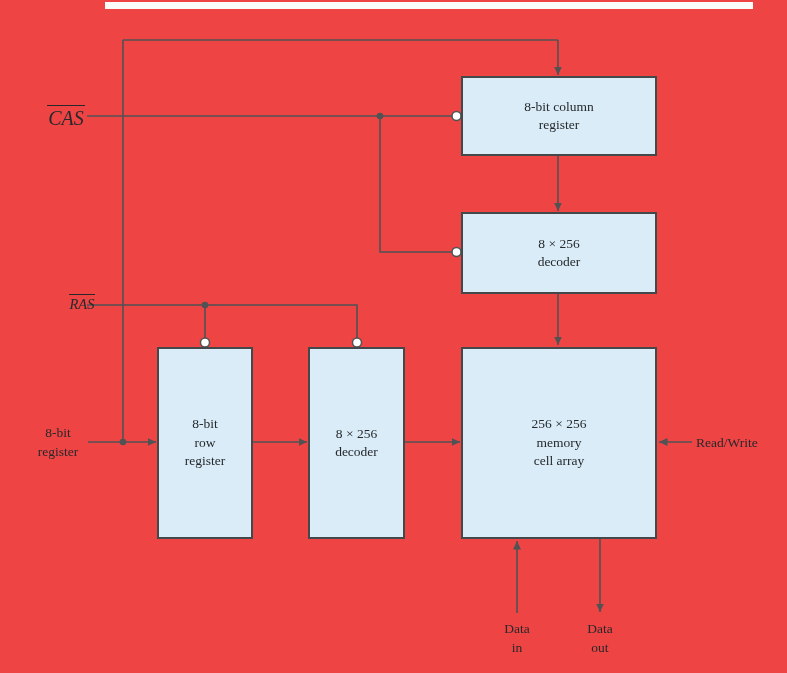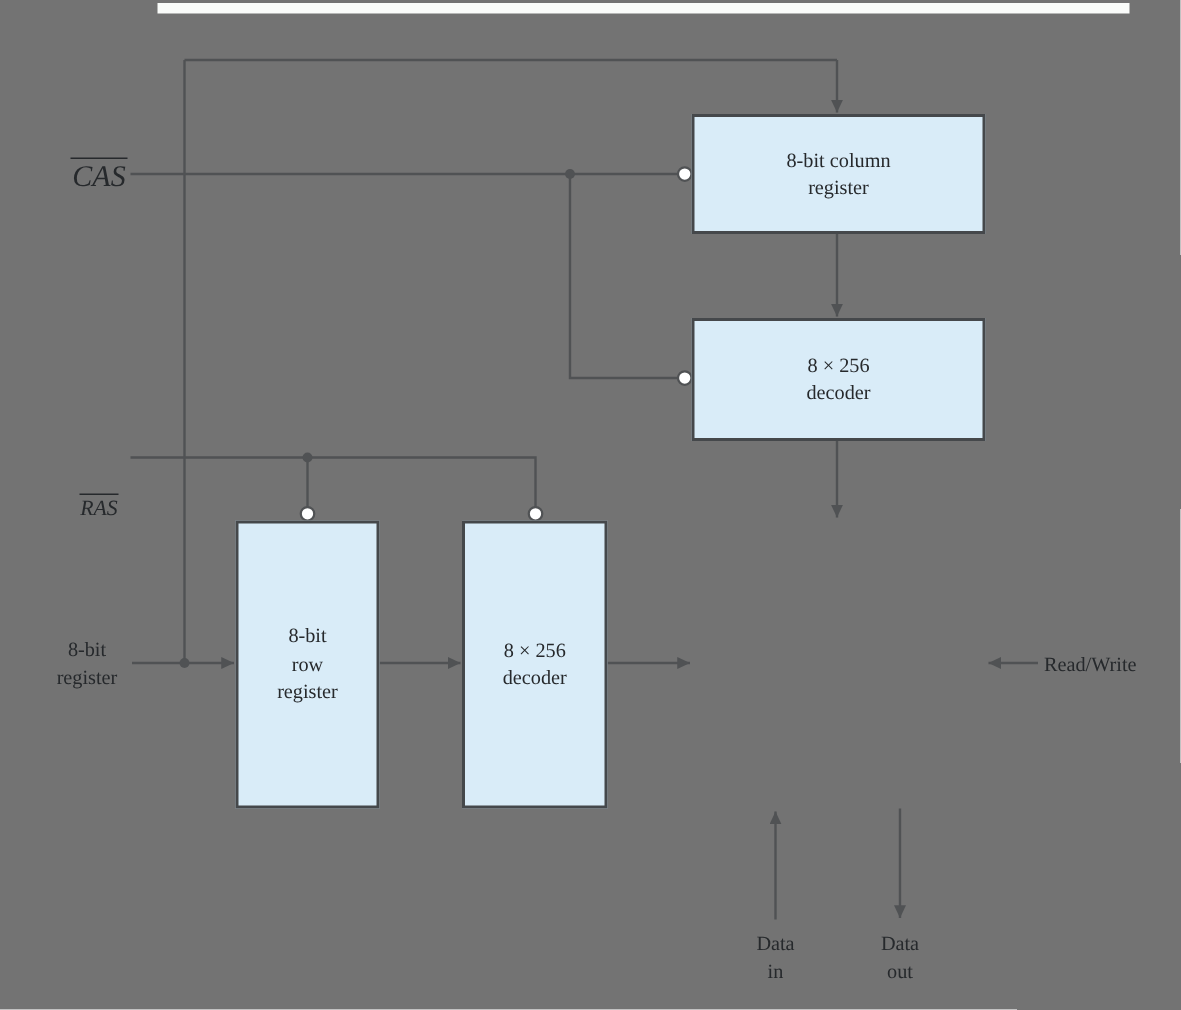--- a/index.html
+++ b/index.html
@@ -1,17 +1,17 @@
 <!DOCTYPE html>
 <html style="--box-fill: #d9ecf8; --box-border: #45484b; --line: #505254; --text: #26292c;"><head>
 <meta charset="utf-8">
 <style>
   html,body { margin:0; padding:0; background:#ffffff; }
   .canvas {
-    position:relative; width:787px; height:673px; background:#737373;
+    position:relative; width:787px; height:673px; background:#ef4444;
     font-family:"Liberation Serif","DejaVu Serif",serif;
     color:var(--text,#26292c); overflow:hidden;
   }
   .scan-strip { position:absolute; left:105px; top:2px; width:648px; height:7px; background:#fafcfa; }
   .wires { position:absolute; left:0; top:0; width:787px; height:673px; }
   .wire { stroke:var(--line,#505254); stroke-width:1.6; fill:none; }
   .dot { fill:var(--line,#505254); stroke:none; }
   .bubble { fill:#ffffff; stroke:var(--line,#505254); stroke-width:1.5; }
   .box {
     position:absolute; box-sizing:border-box;
@@ -20,21 +20,21 @@
     display:flex; flex-direction:column; align-items:center; justify-content:center;
     text-align:center; font-size:13.5px; line-height:18.5px;
   }
   .box-colreg { left:461px; top:76px;  width:196px; height:80px; }
   .box-coldec { left:461px; top:212px; width:196px; height:82px; }
   .box-mem    { left:461px; top:347px; width:196px; height:192px; }
   .box-rowreg { left:157px; top:347px; width:96px;  height:192px; }
   .box-rowdec { left:308px; top:347px; width:97px;  height:192px; }
   .sig { position:absolute; font-size:13.5px; line-height:19px; text-align:center; }
   .sig-cas { left:40px;  top:105px; width:52px; font-style:italic; font-size:20px; }
-  .sig-ras { left:40px;  top:294px; width:52px; font-style:italic; font-size:14.5px;margin-top:35px; }
+  .sig-ras { left:56px;  top:294px; width:52px; font-style:italic; font-size:14.5px; }
   .sig-addr { left:16px; top:423px; width:84px; }
   .sig-rw   { left:696px; top:433px; text-align:right; }
   .sig-din  { left:489px; top:619px; width:56px; }
   .sig-dout { left:572px; top:619px; width:56px; }
   .ol { display:inline-block; border-top:1.4px solid currentColor; padding:1px 1px 0 1px; line-height:1.15; }
 </style>
 </head>
 <body>
 
 <div class="canvas">
@@ -83,20 +83,25 @@
   <div class="box box-colreg">
     <div>8-bit column</div>
     <div>register</div>
   </div>
 
   <div class="box box-coldec">
     <div>8 × 256</div>
     <div>decoder</div>
   </div>
 
+  <div class="box box-mem">
+    <div>256 × 256</div>
+    <div>memory</div>
+    <div>cell array</div>
+  </div>
 
   <div class="box box-rowreg">
     <div>8-bit</div>
     <div>row</div>
     <div>register</div>
   </div>
 
   <div class="box box-rowdec">
     <div>8 × 256</div>
     <div>decoder</div>

